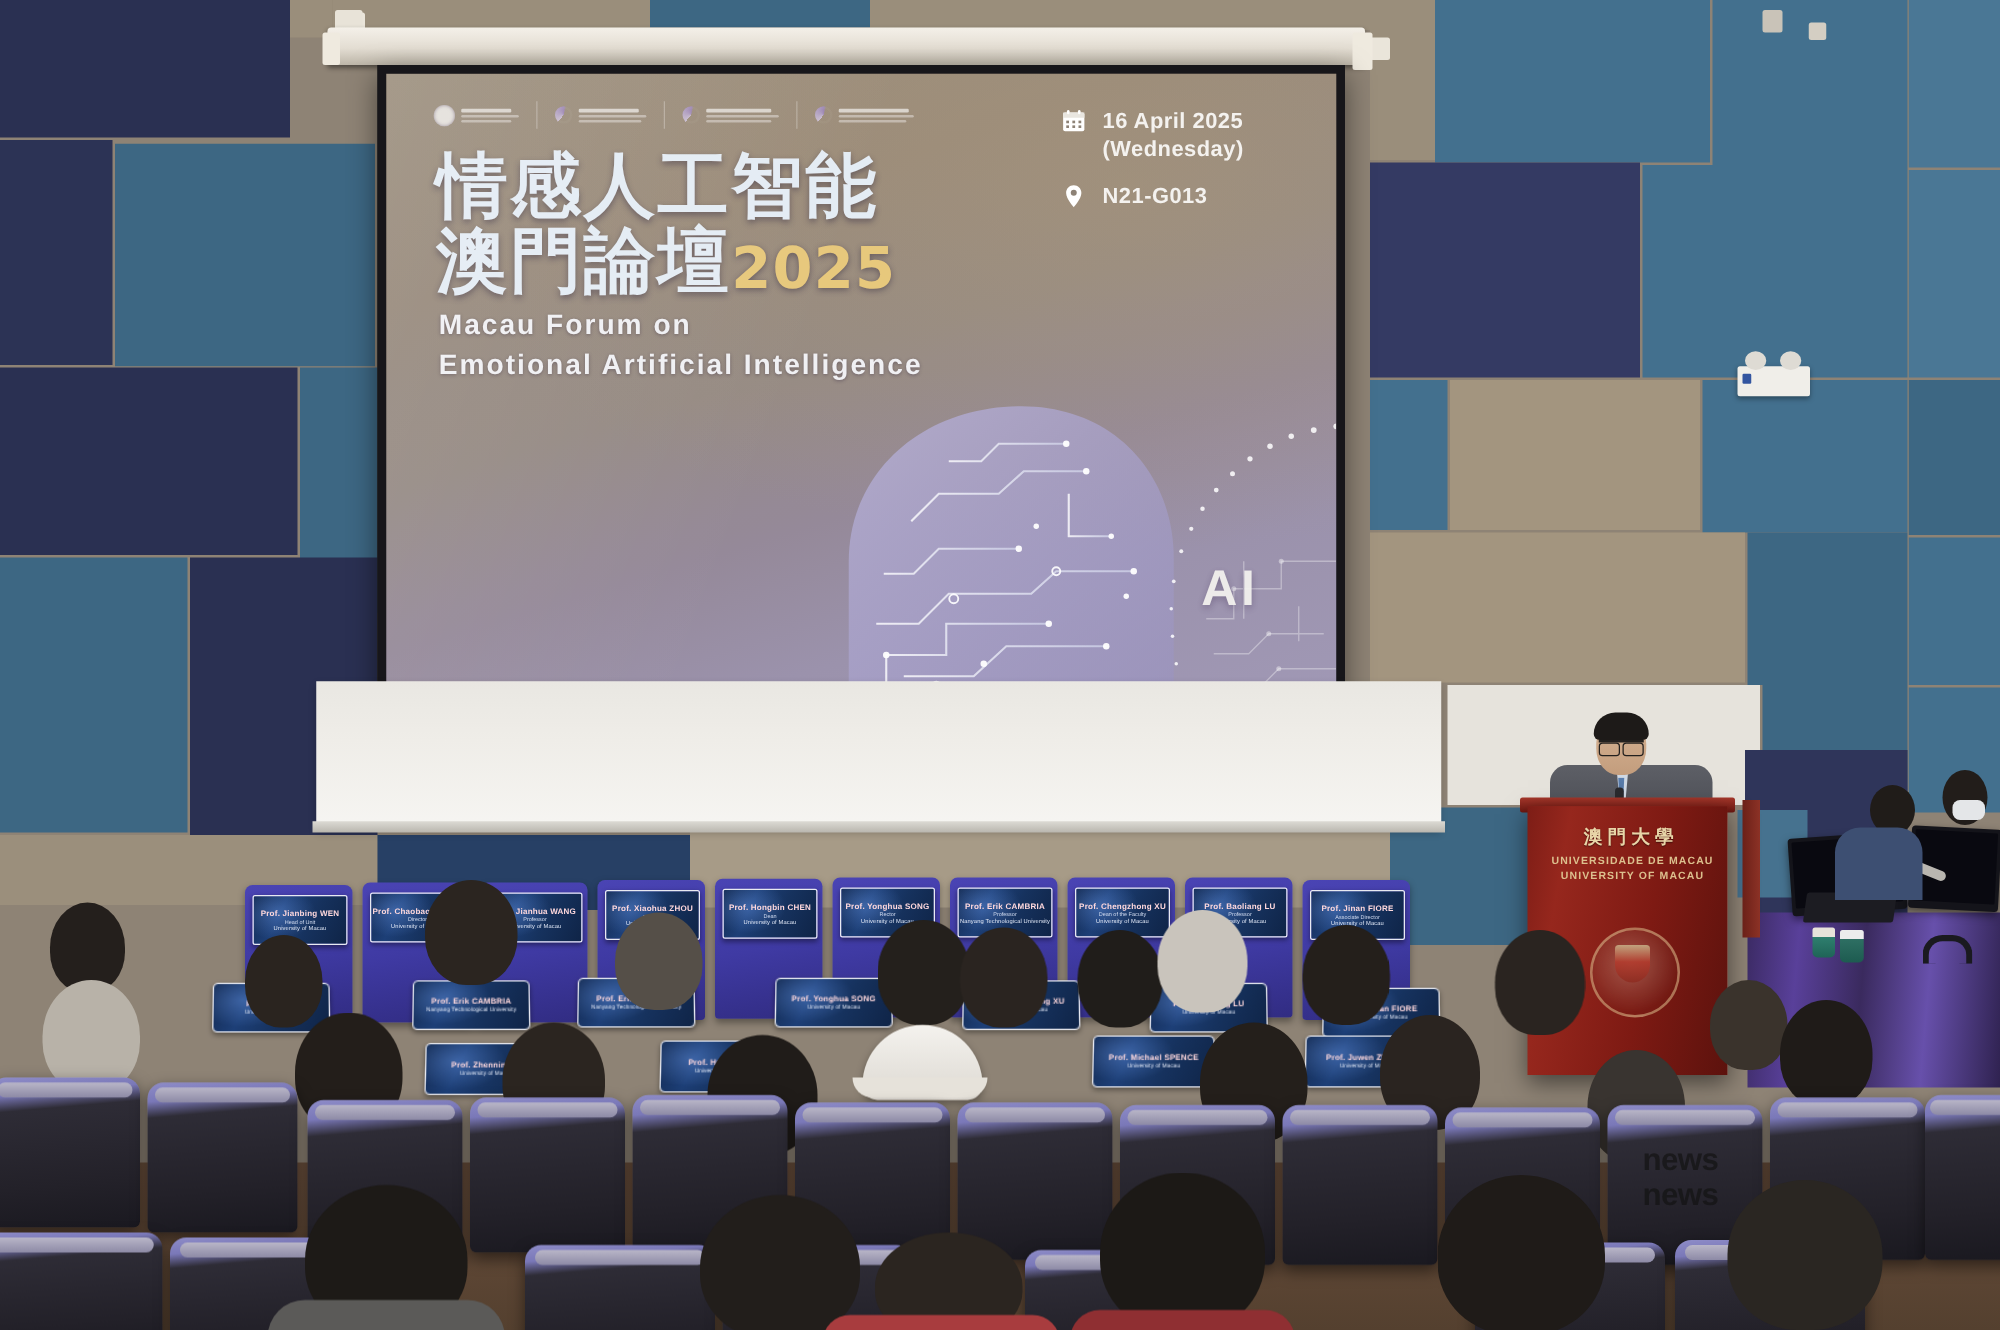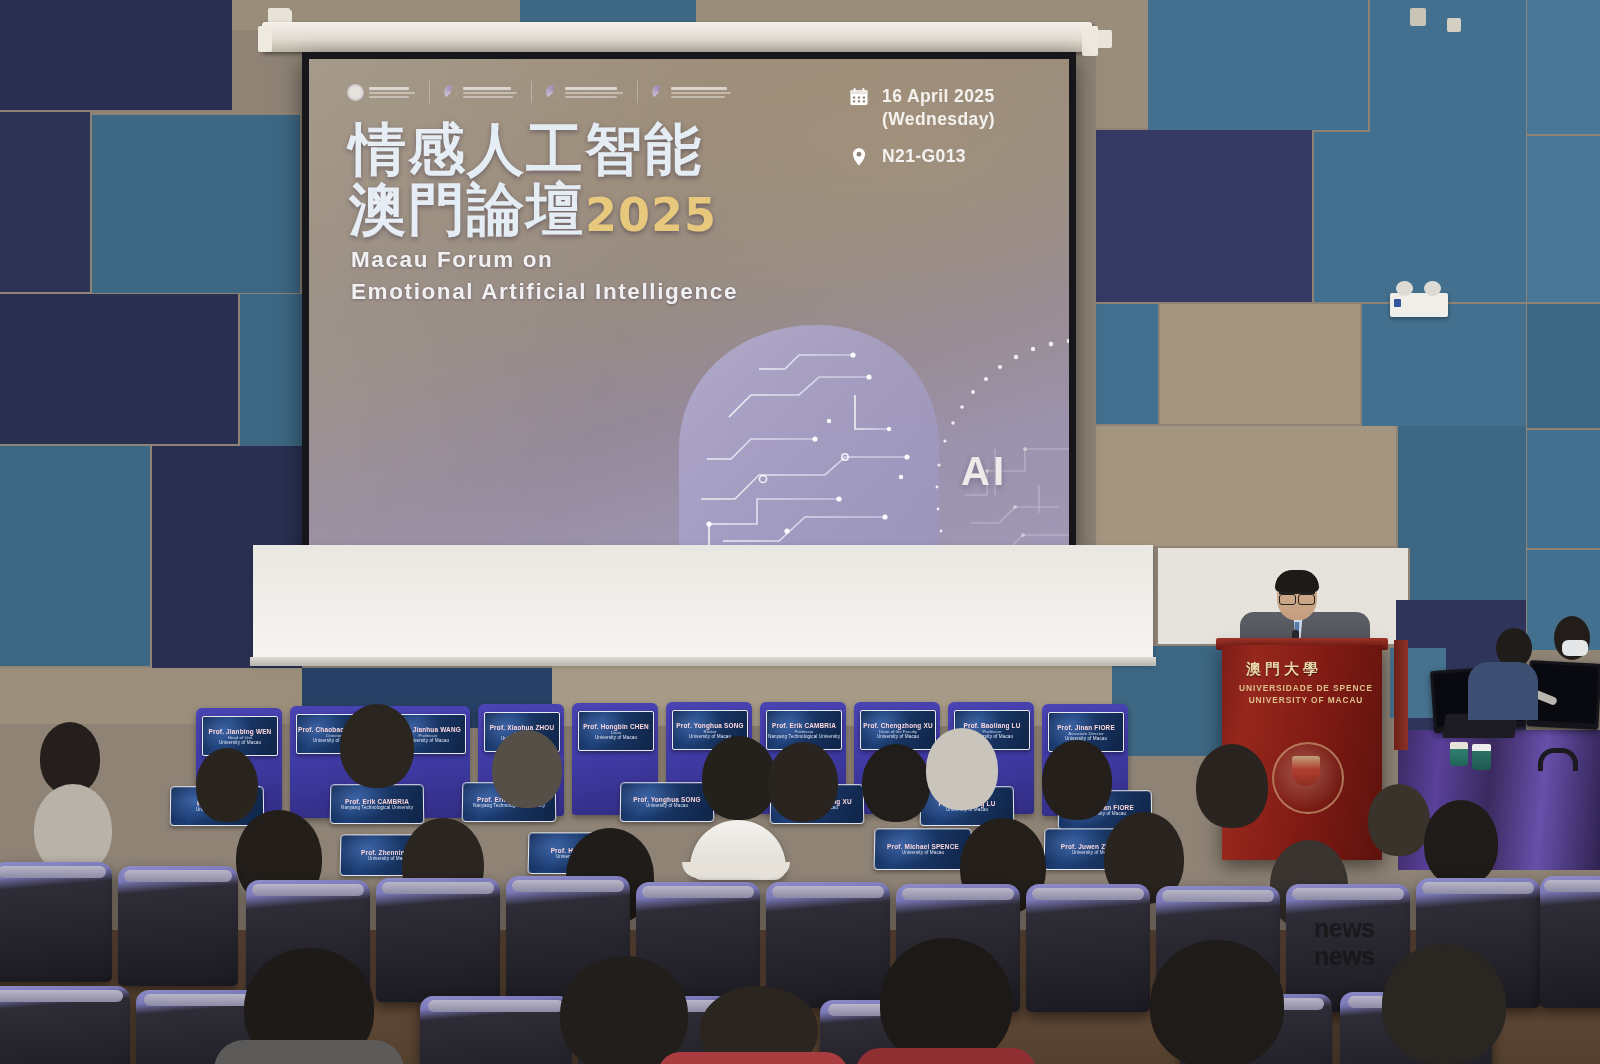--- a/index.html
+++ b/index.html
@@ -66,21 +66,21 @@
      box-shadow:0 3px 6px rgba(0,0,0,.22);}
   #wb-tray{position:absolute;left:250px;top:657px;width:906px;height:9px;
      background:linear-gradient(180deg,#dcdad4,#b9b6ae);}
 
   
   #podium{position:absolute;left:1222px;top:645px;width:160px;height:215px;
      background:linear-gradient(100deg,#7d1d16 0%,#96271d 18%,#7e1a13 58%,#5c120d 100%);
      box-shadow:0 6px 18px rgba(0,0,0,.5);}
   #podium-top{position:absolute;left:1216px;top:638px;width:172px;height:12px;
      background:linear-gradient(180deg,#a6372b,#6d1710);border-radius:2px;}
-  .podium-cn{position:absolute;left:1246px;top:660px;width:118px;text-align:left;
+  .podium-cn{position:absolute;left:1246px;top:660px;width:118px;text-align:center;
      color:#e8d5a8;font-size:15px;letter-spacing:4px;font-weight:700;
      font-family:"DejaVu Sans",sans-serif;text-shadow:0 1px 1px rgba(0,0,0,.5);}
   .podium-l1{position:absolute;left:1236px;top:683px;width:140px;text-align:center;
      color:#dcc08e;font-size:8.4px;letter-spacing:.9px;font-weight:700;}
   .podium-l2{position:absolute;left:1236px;top:695px;width:140px;text-align:center;
      color:#dcc08e;font-size:8.4px;letter-spacing:.9px;font-weight:700;}
   #podium-crest{position:absolute;left:1272px;top:742px;width:68px;height:68px;border-radius:50%;
      border:2px solid rgba(222,190,140,.55);
      background:radial-gradient(circle at 45% 40%, rgba(240,225,200,.30), rgba(110,30,22,.25) 70%);}
   #crest-shield{position:absolute;left:1292px;top:756px;width:28px;height:30px;
@@ -379,21 +379,21 @@
     <span style="position:absolute;left:0;top:0;width:15px;height:9px;border:1.6px solid #23201e;border-radius:3px;"></span>
     <span style="position:absolute;right:0;top:0;width:15px;height:9px;border:1.6px solid #23201e;border-radius:3px;"></span>
   </div>
   <div class="abs" style="left:1292px;top:630px;width:7px;height:22px;background:#2a2a2e;border-radius:3px;"></div>
   <div class="abs" style="left:1288px;top:646px;width:15px;height:16px;border-radius:50%;background:#caa584;"></div>
 
   <div id="podium-top"></div>
   <div id="podium">
   </div>
   <div class="podium-cn">澳門大學</div>
-  <div class="podium-l1">UNIVERSIDADE DE SPENCE</div>
+  <div class="podium-l1">UNIVERSIDADE DE MACAU</div>
   <div class="podium-l2">UNIVERSITY OF MACAU</div>
   <div id="podium-crest"></div>
   <div id="crest-shield"></div>
 
   <div id="tech-cloth"></div>
   <div class="monitor" style="left:1432px;top:668px;width:92px;height:62px;transform:rotate(-4deg);">
     <div class="mon-screen"></div>
   </div>
   <div class="monitor" style="left:1528px;top:662px;width:72px;height:66px;transform:rotate(3deg);">
     <div class="mon-screen"></div>

